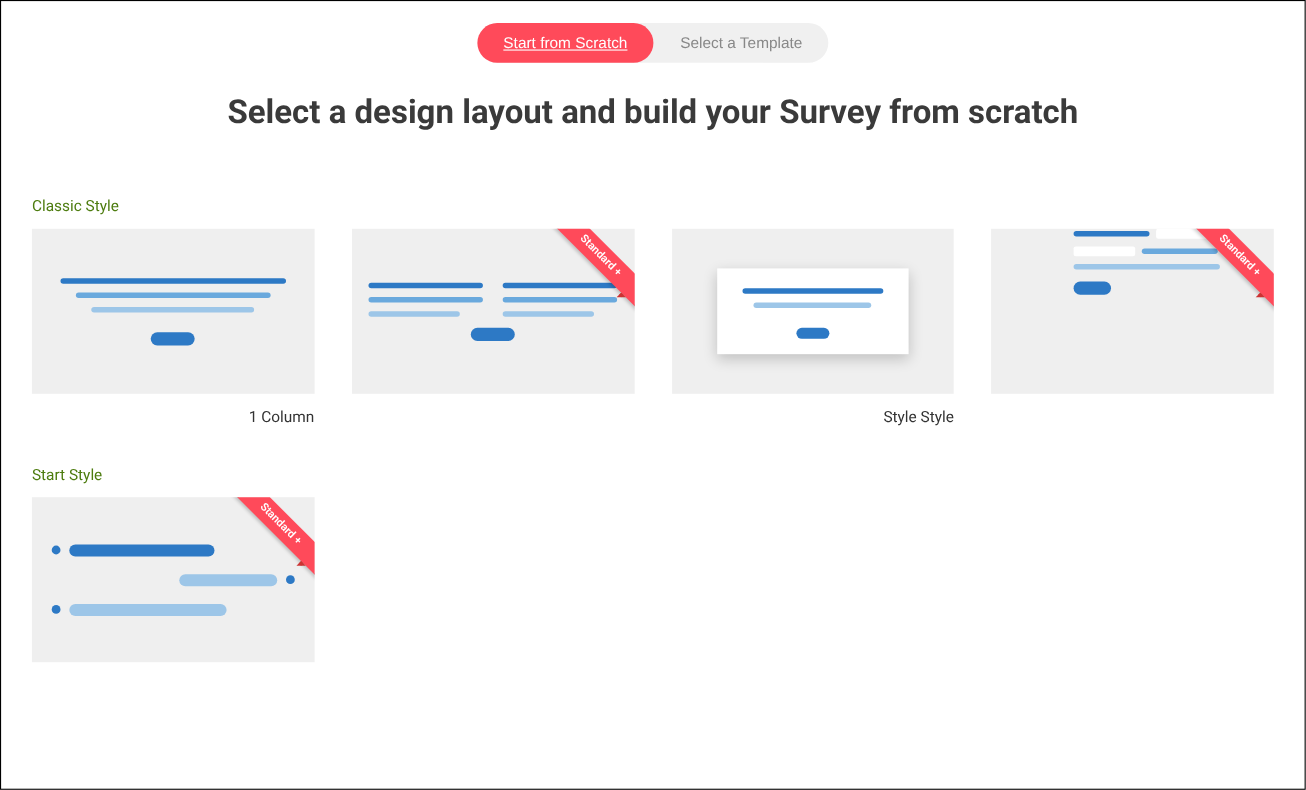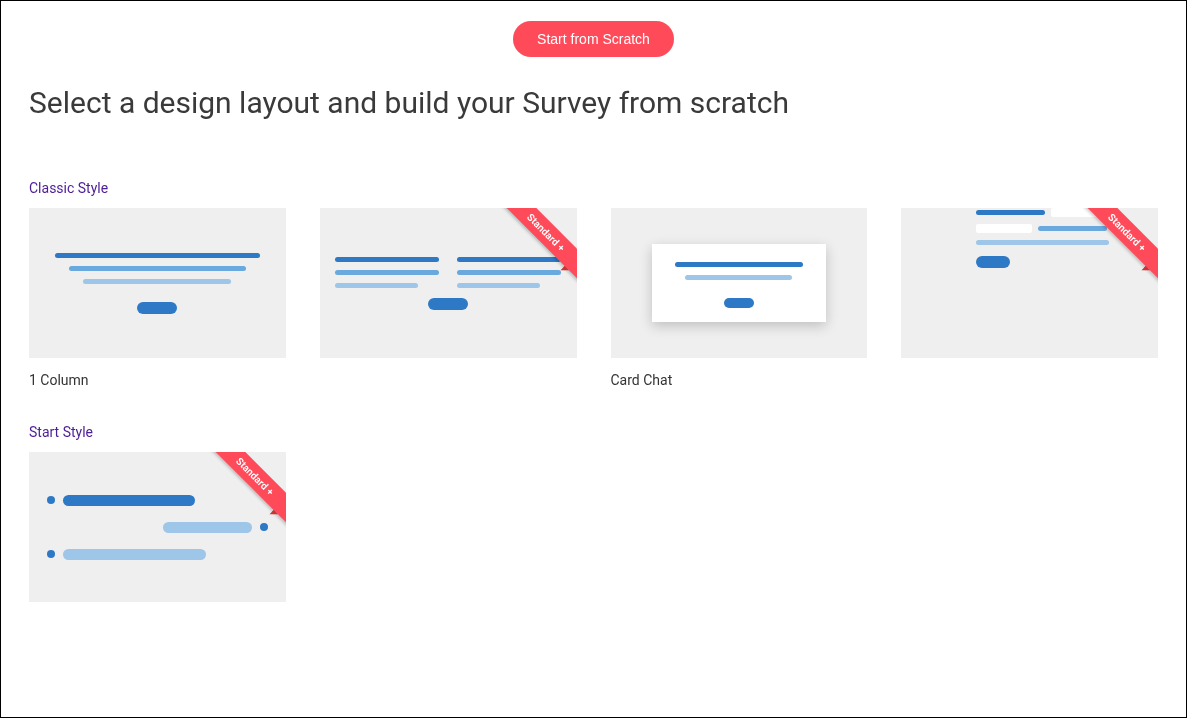--- a/index.html
+++ b/index.html
@@ -33,30 +33,31 @@
       font-size: 14px;
       border-radius: 999px;
       cursor: pointer;
       background: transparent;
       color: #888;
       white-space: nowrap;
     }
     .tab-btn.active {
       background: #ff4a5a;
       color: #fff;
+      text-decoration: underline;
     }
     .page-title {
-      text-align: left;
+      text-align: center;
       font-size: 30px;
-      font-weight: 400;
+      font-weight: 700;
       color: #3a3a3a;
       margin-bottom: 60px;
     }
     .section-label {
-      color: #4c1d95;
+      color: #4d7c0f;
       font-size: 14px;
       margin-bottom: 12px;
     }
     .grid {
       display: grid;
       grid-template-columns: repeat(4, 1fr);
       gap: 34px;
       margin-bottom: 36px;
     }
     .card-option {
@@ -66,21 +67,21 @@
       position: relative;
       background: #efefef;
       height: 150px;
       overflow: hidden;
       display: flex;
       align-items: center;
       justify-content: center;
       margin-bottom: 14px;
     }
     .card-title {
-      text-align: left;
+      text-align: right;
       font-size: 14px;
       color: #333;
     }
     
     .ribbon {
       position: absolute;
       top: 14px;
       right: -34px;
       width: 130px;
       text-align: center;
@@ -215,20 +216,21 @@
     }
     .chat-bar.dark { background: #2d79c5; }
     .chat-bar.light { background: #9dc6e8; }
   </style>
 </head>
 <body>
 
 <div class="tab-switcher">
   <div class="tab-pill">
     <button class="tab-btn active">Start from Scratch</button>
+    <button class="tab-btn">Select a Template</button>
   </div>
 </div>
 
 <h1 class="page-title">Select a design layout and build your Survey from scratch</h1>
 
 <div class="section-label">Classic Style</div>
 <div class="grid">
 
   <div class="card-option">
     <div class="card-preview">
@@ -264,21 +266,21 @@
   </div>
 
   <div class="card-option">
     <div class="card-preview">
       <div class="inner-card">
         <div class="line dark l1"></div>
         <div class="line light l2"></div>
         <div class="btn-pill small"></div>
       </div>
     </div>
-    <div class="card-title">Card Chat</div>
+    <div class="card-title">Style Style</div>
   </div>
 
   <div class="card-option">
     <div class="card-preview">
       <div class="ribbon">Standard +</div>
       <div class="para-wrap">
         <div class="para-row">
           <div class="line dark" style="flex:0 0 52%"></div>
           <div class="white-box" style="width:42%"></div>
         </div>

